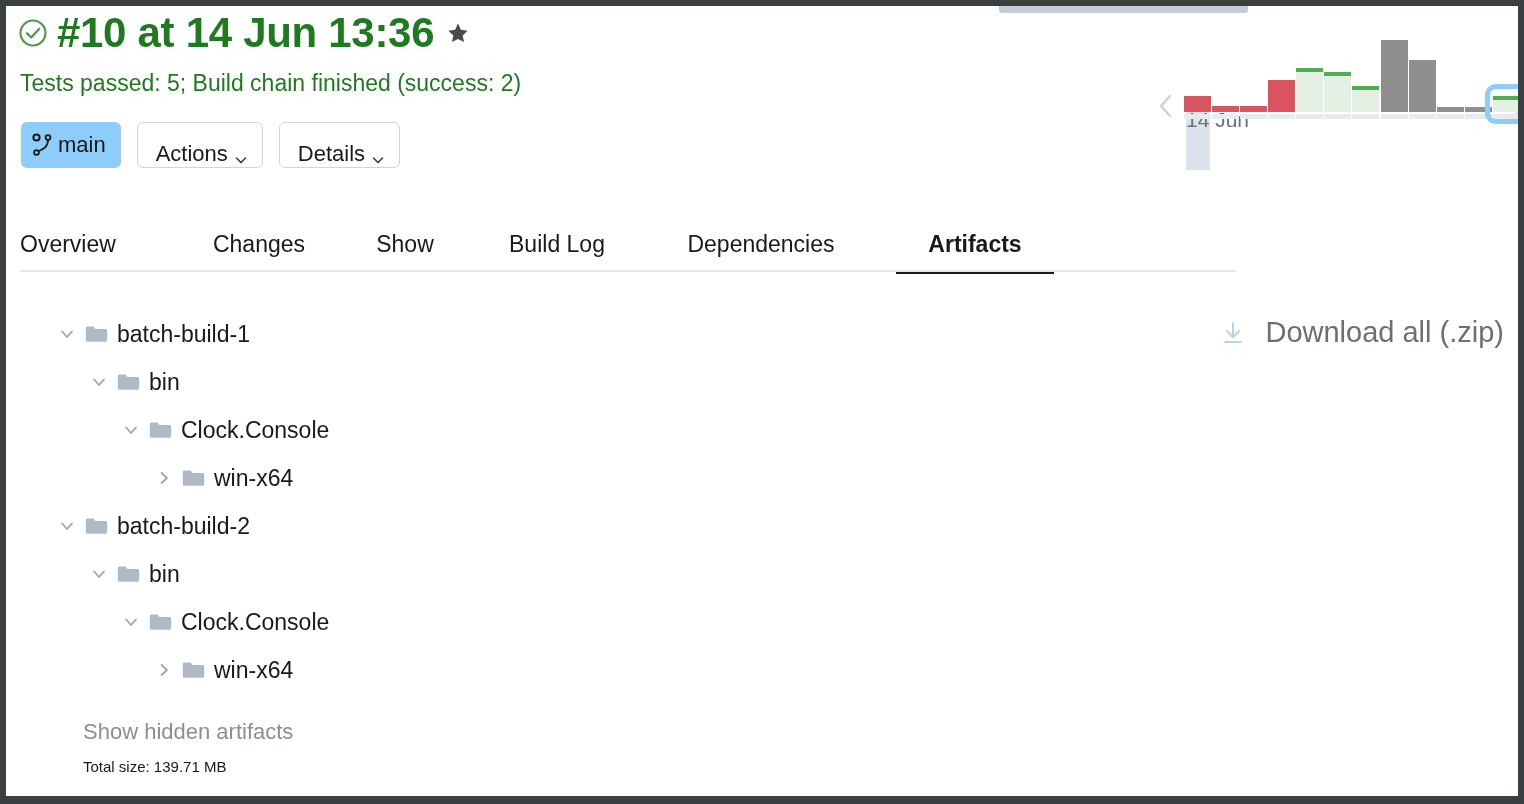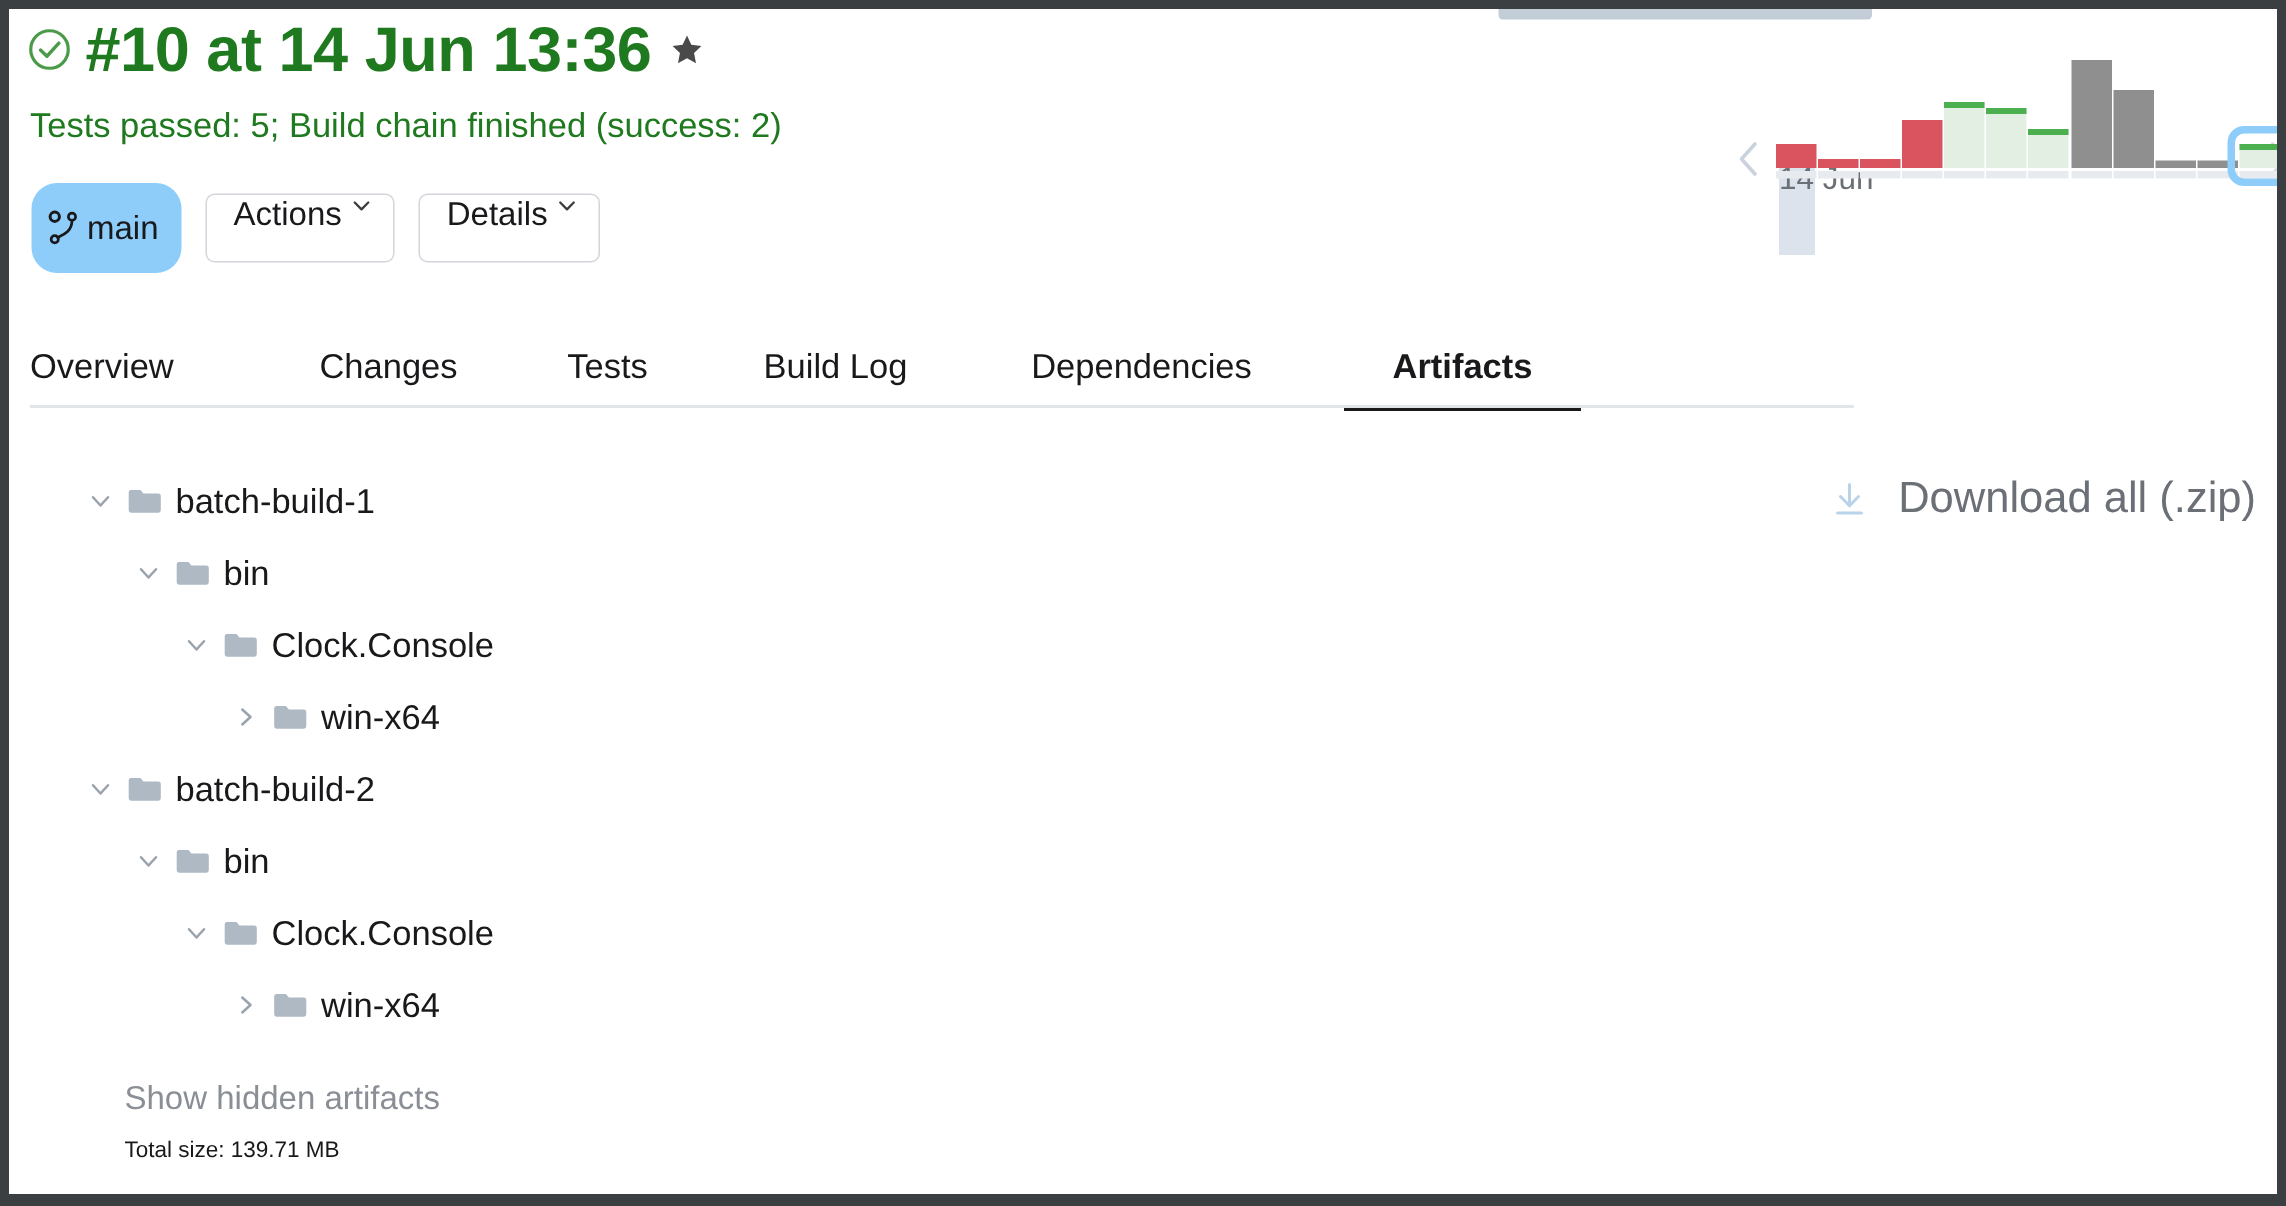--- a/index.html
+++ b/index.html
@@ -52,39 +52,39 @@
     line-height: 28px;
   }
 
   
   .btn-row {
     position: absolute;
     left: 15px; top: 116px;
     display: flex; align-items: center; gap: 16px;
   }
   .branch-btn {
-    height: 60px;
+    height: 46px;
     background: #8ecdfa;
-    border-radius: 17px;
+    border-radius: 6px;
     display: flex; align-items: center;
     padding: 0 15px 0 11px;
     gap: 5px;
     border: none;
     cursor: pointer;
   }
   .branch-btn .label { font-size: 22px; color: #19191c; }
   .branch-icon { width: 21px; height: 24px; display: block; }
 
   .drop-btn {
     height: 46px;
     background: #fff;
     border: 1px solid #d3d5db;
     border-radius: 6px;
-    display: flex; align-items: flex-start;
-    padding: 0 14px 16px 18px;
+    display: flex; align-items: flex-end;
+    padding: 0 14px 0 18px;
     gap: 6px;
     cursor: pointer;
     font-size: 22px;
     color: #19191c;
   }
   .caret { width: 14px; height: 14px; display:block; opacity: .85; }
 
   
   .history {
     position: absolute;
@@ -341,21 +341,21 @@
           <div class="cap" style="background: rgb(76, 175, 80); height: 4px;"></div>
           <div class="foot" style="background: rgb(231, 235, 240);"></div>
         </div>
         <div class="sel-ring" style="left: 301px; width: 43px; bottom: 50px; height: 40px; border-color: rgb(142, 205, 250);"></div>
       </div>
   </div>
 
   <div class="tabs" id="tabs">
       <div class="tab" style="left: 14px; width: 142px; text-align: left;"><span>Overview</span></div>
       <div class="tab" style="left: 186px; width: 134px; text-align: center;"><span>Changes</span></div>
-      <div class="tab" style="left: 352px; width: 94px; text-align: center;"><span>Tests</span></div>
+      <div class="tab" style="left: 352px; width: 94px; text-align: center;"><span>Show</span></div>
       <div class="tab" style="left: 478px; width: 146px; text-align: center;"><span>Build Log</span></div>
       <div class="tab" style="left: 656px; width: 198px; text-align: center;"><span>Dependencies</span></div>
       <div class="tab active" style="left: 890px; width: 158px; text-align: center;"><span>Artifacts</span></div>
     </div>
   <div class="tabs-divider"></div>
 
   <div class="download-all">
     <span>
       <svg class="dl-icon" viewBox="0 0 22 24">
         <path d="M11 2 L11 15" fill="none" stroke="#b9d4ea" stroke-width="2" stroke-linecap="round"></path>

